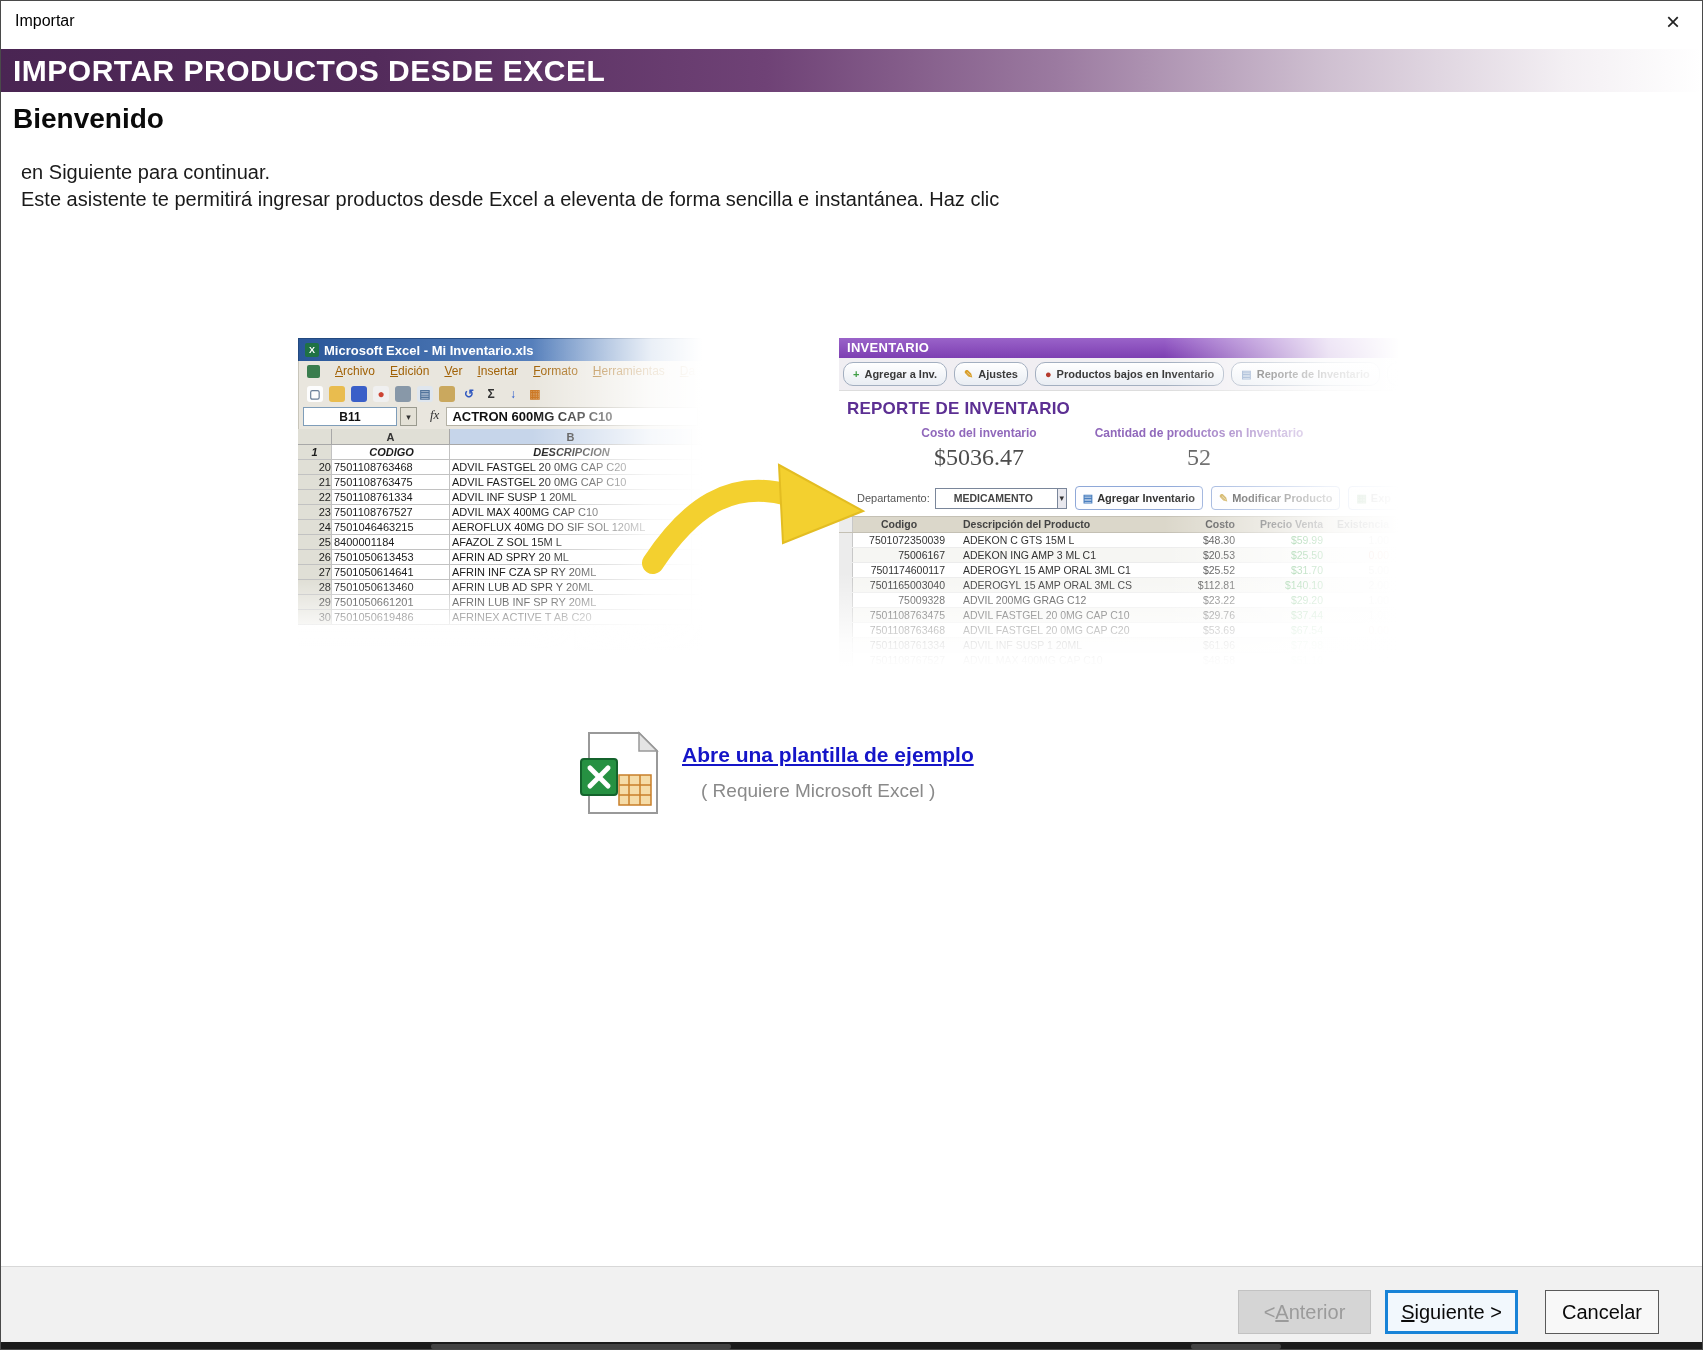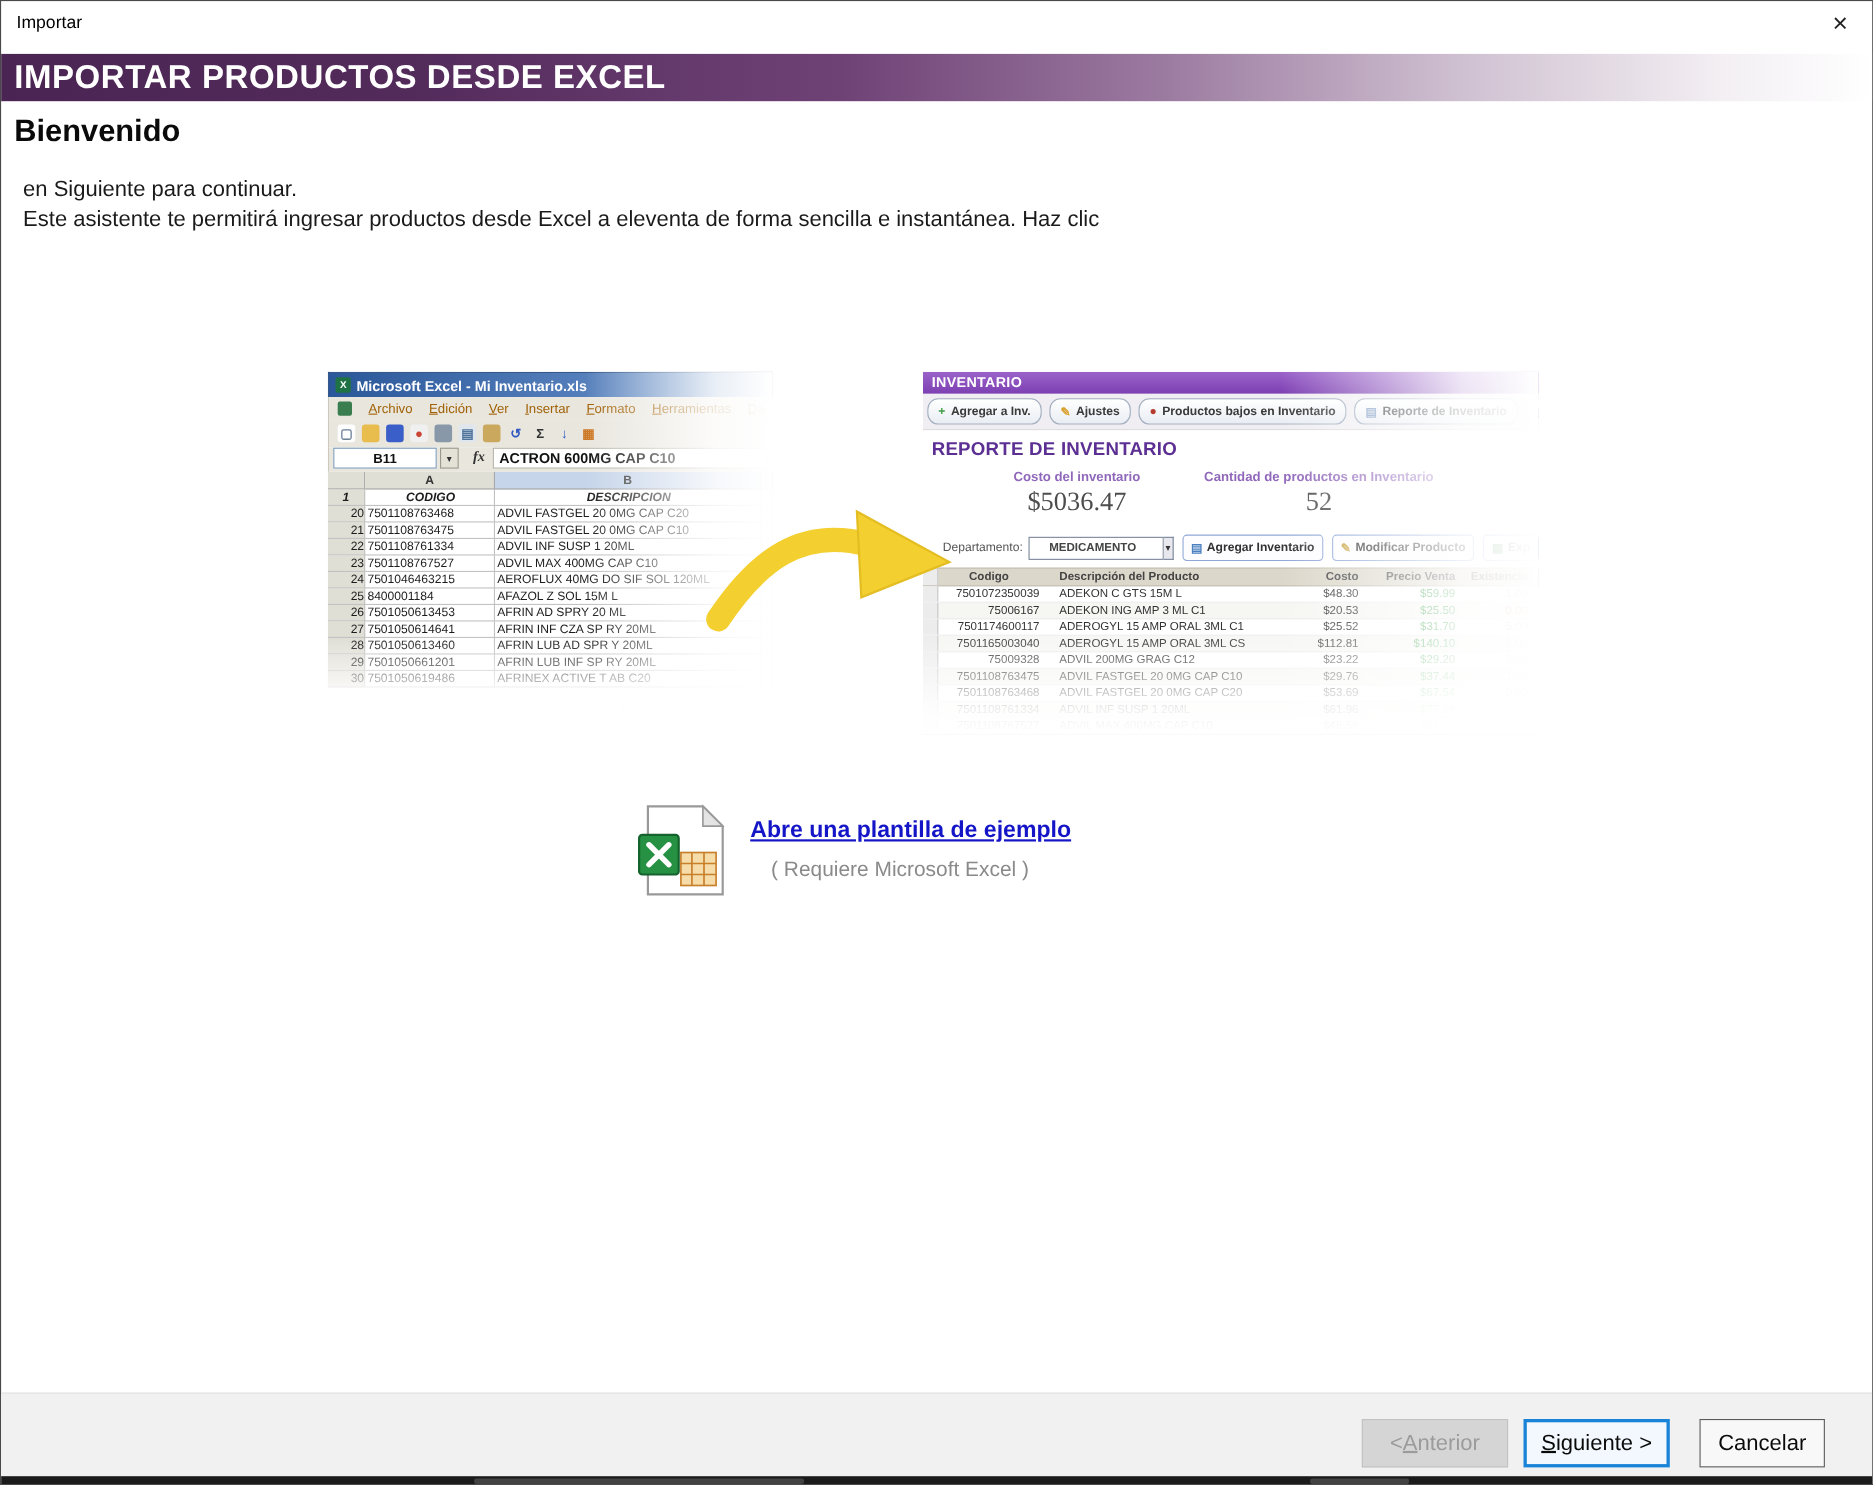--- a/index.html
+++ b/index.html
@@ -31,21 +31,21 @@
   .xl-title{height:22px;background:linear-gradient(90deg,#2a5799,#537dba 55%,#7da0cf);display:flex;align-items:center;gap:5px;padding:0 6px;border:1px solid #23497f;border-bottom:none;}
   .xl-title .logo{width:14px;height:14px;background:#1f7244;color:#fff;font-size:9px;font-weight:700;display:flex;align-items:center;justify-content:center;border-radius:2px;}
   .xl-title span.t{color:#fff;font-size:13px;font-weight:700;white-space:nowrap;}
   .xl-menu{height:20px;background:#e9e6de;display:flex;align-items:center;gap:15px;padding:0 8px;font-size:12px;color:#a16207;border-left:1px solid #c8c5ba;}
   .xl-menu .mico{width:13px;height:13px;background:#3a7d4e;border-radius:2px;flex:0 0 auto;}
   .xl-tools{height:26px;background:#e9e6de;display:flex;align-items:center;gap:6px;padding:0 8px;border-left:1px solid #c8c5ba;}
   .xl-ico{width:16px;height:16px;border-radius:3px;display:flex;align-items:center;justify-content:center;font-size:12px;font-weight:700;}
   .xl-namebox{height:22px;background:#e9e6de;display:flex;padding:0 4px;gap:3px;border-left:1px solid #c8c5ba;}
   .nb-cell{width:92px;height:17px;background:#fff;border:1px solid #7f9db9;font-size:12px;font-weight:700;display:flex;align-items:center;justify-content:center;}
   .nb-drop{width:15px;height:17px;background:#e4e1d6;border:1px solid #9a9a8e;font-size:9px;display:flex;align-items:center;justify-content:center;color:#333;}
-  .nb-fx{font-family:"Liberation Serif",serif;font-style:italic;font-weight:700;font-size:13px;margin:0 4px 0 10px;color:#333;}
+  .nb-fx{font-family:"Liberation Serif",serif;font-style:italic;font-weight:400;font-size:13px;margin:0 4px 0 10px;color:#333;}
   .nb-formula{flex:1;height:17px;background:#fff;border:1px solid #b5b2a6;font-size:13px;font-weight:700;display:flex;align-items:center;padding-left:5px;white-space:nowrap;}
   .xl-grid{background:#fff;}
   .xl-hdr,.xl-row{display:flex;}
   .cell{box-sizing:border-box;border-right:1px solid #c2c2c2;border-bottom:1px solid #c2c2c2;white-space:nowrap;overflow:hidden;}
   .c-num{width:34px;background:#e0dfd6;text-align:right;font-size:10px;color:#333;}
   .c-a{width:118px;}
   .c-b{width:242px;}
   .c-x{width:10px;}
   .xl-hdr .cell{height:16px;line-height:16px;background:#e0dfd6;text-align:center;font-size:11px;font-weight:700;color:#333;border-color:#a8a8a8;}
   .xl-hdr .c-b{background:#c6d5ea;}

